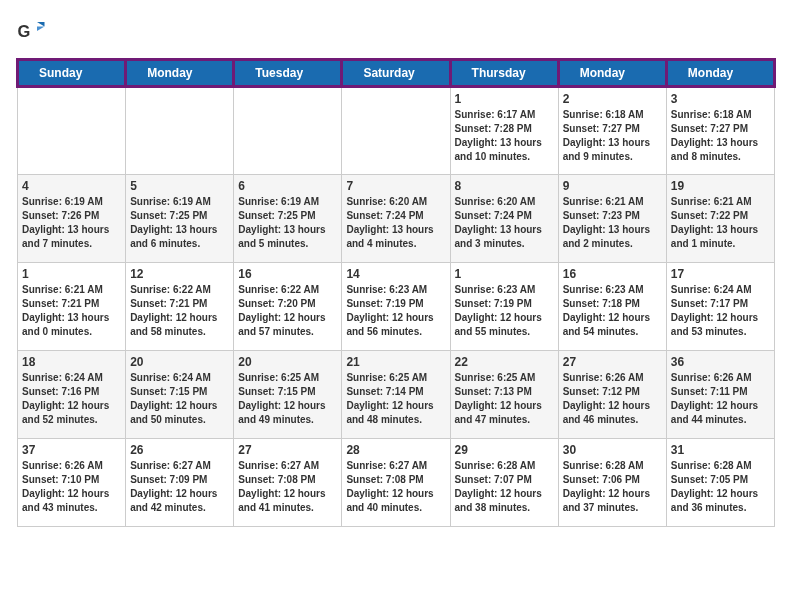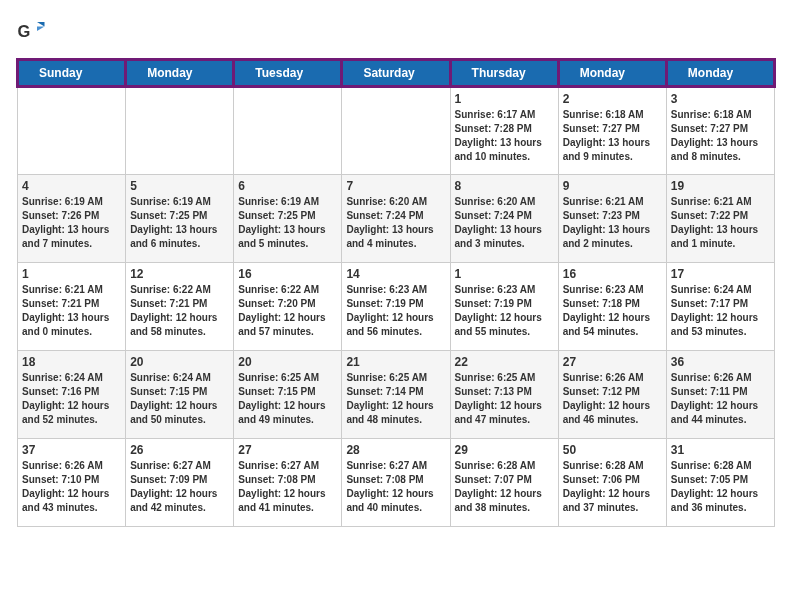--- a/index.html
+++ b/index.html
@@ -299,21 +299,21 @@
 Sunset: 7:08 PM
 Daylight: 12 hours and 40 minutes.</div>
         </td>
         <td>
           <span class="day-num">29</span>
           <div class="day-info" style="white-space: pre-line;">Sunrise: 6:28 AM
 Sunset: 7:07 PM
 Daylight: 12 hours and 38 minutes.</div>
         </td>
         <td>
-          <span class="day-num">50</span>
+          <span class="day-num">30</span>
           <div class="day-info" style="white-space: pre-line;">Sunrise: 6:28 AM
 Sunset: 7:06 PM
 Daylight: 12 hours and 37 minutes.</div>
         </td>
         <td>
           <span class="day-num">31</span>
           <div class="day-info" style="white-space: pre-line;">Sunrise: 6:28 AM
 Sunset: 7:05 PM
 Daylight: 12 hours and 36 minutes.</div>
         </td>

